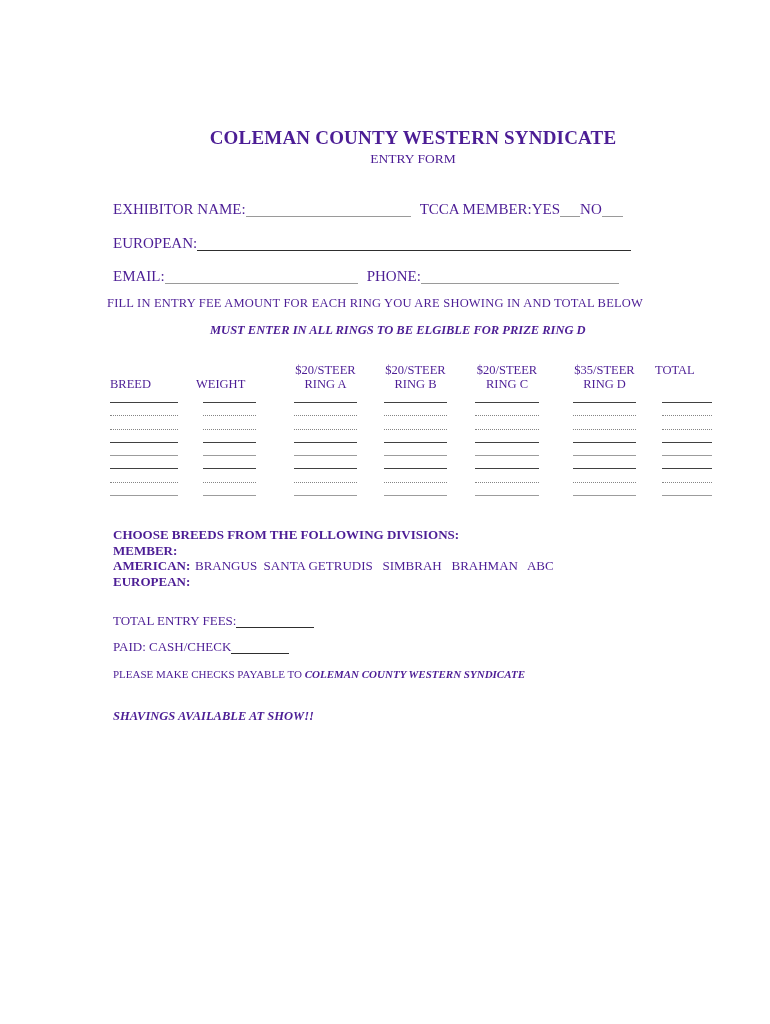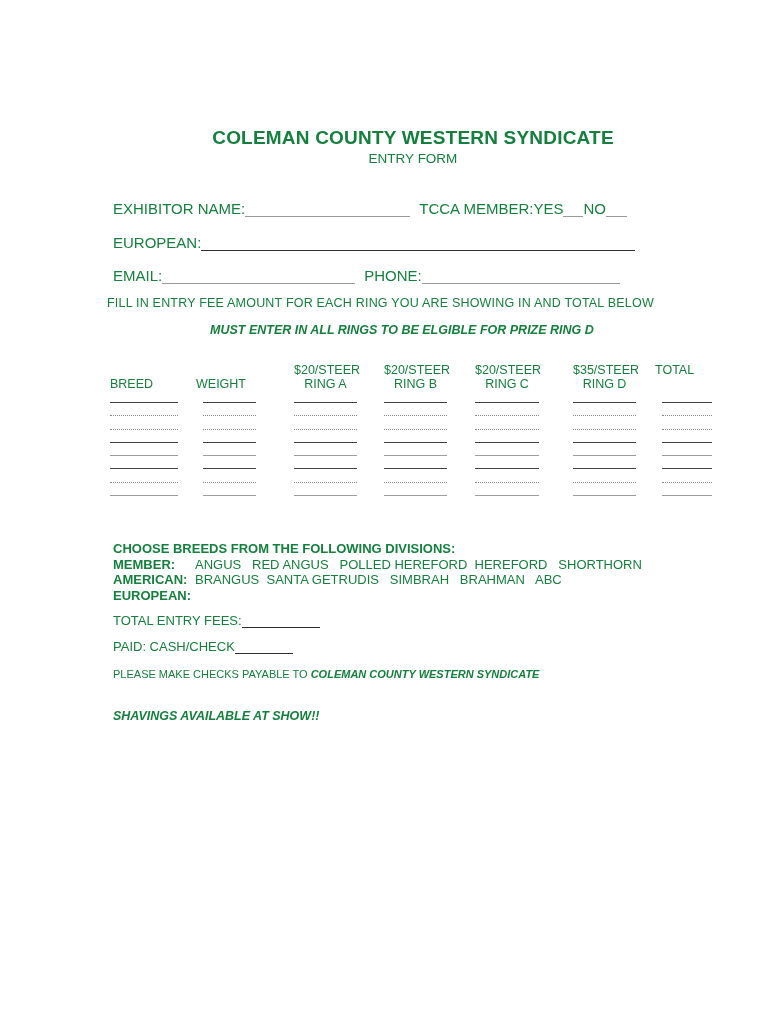--- a/index.html
+++ b/index.html
@@ -1,18 +1,18 @@
 <!DOCTYPE html>
 <html><head>
 <meta charset="utf-8">
 <style>
   html,body{margin:0;padding:0;background:#ffffff;}
   .page{
     position:relative;width:770px;height:764px;background:#ffffff;overflow:hidden;
-    font-family:Liberation Sans, sans-serif;color:#15803d;
+    font-family:Liberation Serif, serif;color:#4c1d95;
   }
   .abs{position:absolute;}
   
   .title-wrap{left:113px;top:127px;width:600px;text-align:center;}
   .doc-title{font-size:19px;font-weight:bold;letter-spacing:0.2px;line-height:22px;}
   .doc-subtitle{font-size:13.5px;line-height:16px;margin-top:2px;}
   
   .frow{left:113px;font-size:15px;line-height:18px;white-space:nowrap;}
   .row-exhibitor{top:200px;}
   .row-address{top:234px;}
@@ -41,21 +41,21 @@
   .c2{left:203px;width:53px;}
   .c3{left:294px;width:63px;}
   .c4{left:384px;width:63px;}
   .c5{left:475px;width:64px;}
   .c6{left:573px;width:63px;}
   .c7{left:662px;width:50px;}
   .trow:nth-child(2) .tcell,.trow:nth-child(3) .tcell,.trow:nth-child(7) .tcell{
     border-bottom-style:dotted;border-bottom-color:#858585;}
   .trow:nth-child(5) .tcell,.trow:nth-child(8) .tcell{border-bottom-color:#9c9c9c;}
   
-  .divisions{left:113px;top:527px;width:560px;font-size:13px;line-height:15.7px;margin-top:14px;}
+  .divisions{left:113px;top:527px;width:560px;font-size:13px;line-height:15.7px;}
   .div-heading{font-weight:bold;}
   .div-row{display:flex;}
   .div-label{font-weight:bold;width:82px;flex:0 0 82px;}
   .div-breeds{white-space:pre;}
   
   .pay-row{left:113px;font-size:13px;line-height:16px;white-space:nowrap;}
   .row-totalfees{top:613px;}
   .row-paid{top:639px;}
   .row-checks{top:666px;font-size:11px;}
   .payee{font-weight:bold;font-style:italic;}
@@ -169,21 +169,20 @@
           <div class="tcell c6"></div>
           <div class="tcell c7"></div>
         </div>
       </div>
   </div>
 
   <div class="abs divisions">
     <div class="div-heading">CHOOSE BREEDS FROM THE FOLLOWING DIVISIONS:</div>
     <div class="div-row">
       <span class="div-label">MEMBER:</span>
-      <span class="div-breeds">ANGUS   RED ANGUS   POLLED HEREFORD  HEREFORD   SHORTHORN</span>
     </div>
     <div class="div-row">
       <span class="div-label">AMERICAN:</span>
       <span class="div-breeds">BRANGUS  SANTA GETRUDIS   SIMBRAH   BRAHMAN   ABC</span>
     </div>
     <div class="div-row">
       <span class="div-label">EUROPEAN:</span>
     </div>
   </div>
 

